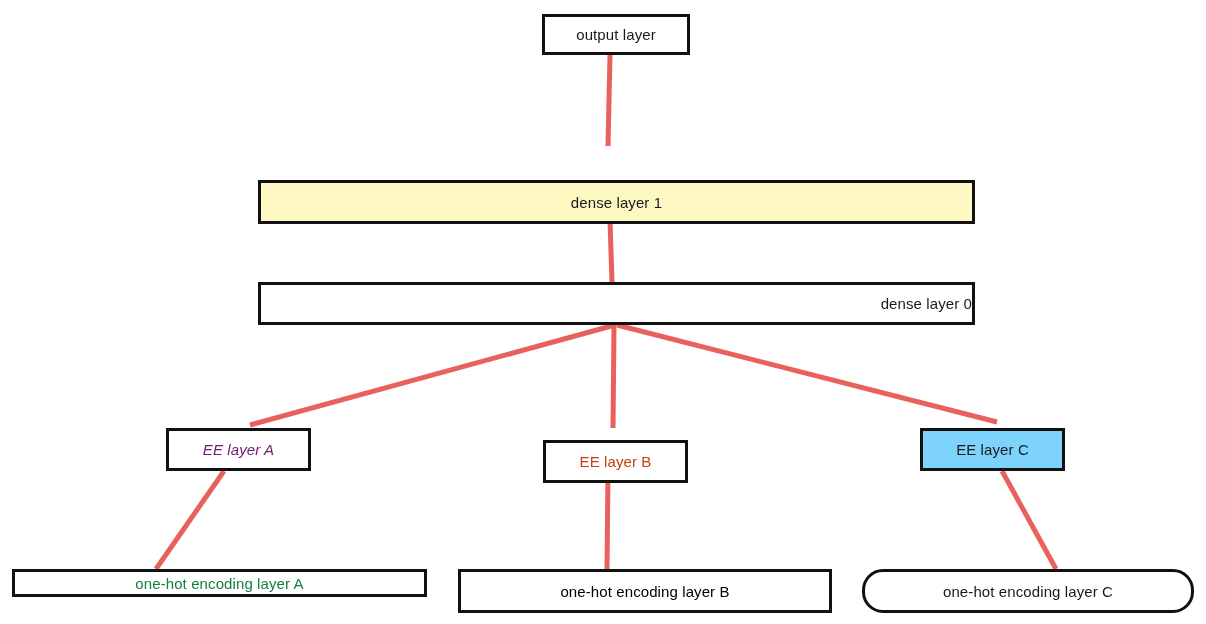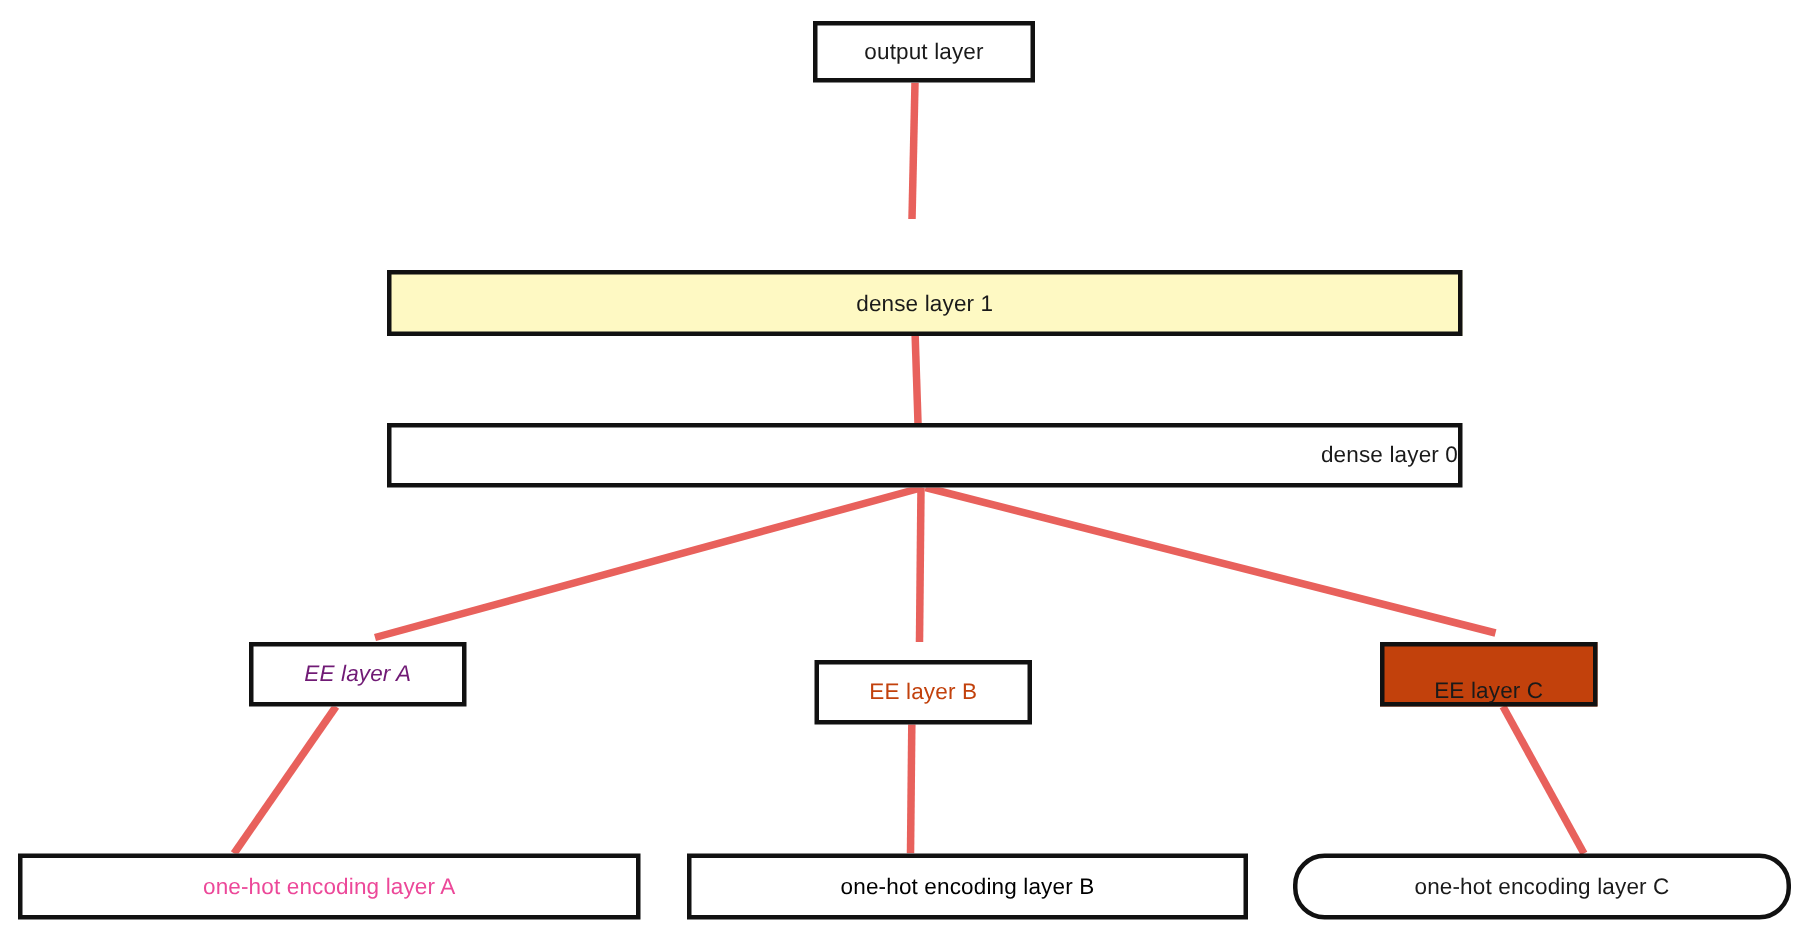--- a/index.html
+++ b/index.html
@@ -66,24 +66,24 @@
       </div>
       <div class="node" style="left: 258px; top: 282px; width: 717px; height: 43px; border-color: rgb(17, 17, 17); background: rgb(255, 255, 255); color: rgb(26, 26, 26); justify-content: flex-end;">
         <span>dense layer 0</span>
       </div>
       <div class="node" style="left: 166px; top: 428px; width: 145px; height: 43px; border-color: rgb(17, 17, 17); background: rgb(255, 255, 255); color: #701a75; font-style: italic;">
         <span>EE layer A</span>
       </div>
       <div class="node" style="left: 543px; top: 440px; width: 145px; height: 43px; border-color: rgb(17, 17, 17); background: rgb(255, 255, 255); color: #c2410c;">
         <span>EE layer B</span>
       </div>
-      <div class="node" style="left: 920px; top: 428px; width: 145px; height: 43px; border-color: rgb(17, 17, 17); background: #c2410c; color: rgb(26, 26, 26); align-items: flex-end;">
+      <div class="node" style="left: 920px; top: 428px; width: 145px; height: 43px; border-color: rgb(17, 17, 17); background: #7dd3fc; color: rgb(26, 26, 26);">
         <span>EE layer C</span>
       </div>
-      <div class="node" style="left: 12px; top: 569px; width: 415px; height: 44px; border-color: rgb(17, 17, 17); background: rgb(255, 255, 255); color: #ec4899;">
+      <div class="node" style="left: 12px; top: 569px; width: 415px; height: 28px; border-color: rgb(17, 17, 17); background: rgb(255, 255, 255); color: #15803d;">
         <span>one-hot encoding layer A</span>
       </div>
       <div class="node" style="left: 458px; top: 569px; width: 374px; height: 44px; border-color: rgb(17, 17, 17); background: rgb(255, 255, 255); color: #000000;">
         <span>one-hot encoding layer B</span>
       </div>
       <div class="node" style="left: 862px; top: 569px; width: 332px; height: 44px; border-color: rgb(17, 17, 17); background: rgb(255, 255, 255); color: rgb(26, 26, 26); border-radius: 21px;">
         <span>one-hot encoding layer C</span>
       </div>
     </div>
 

